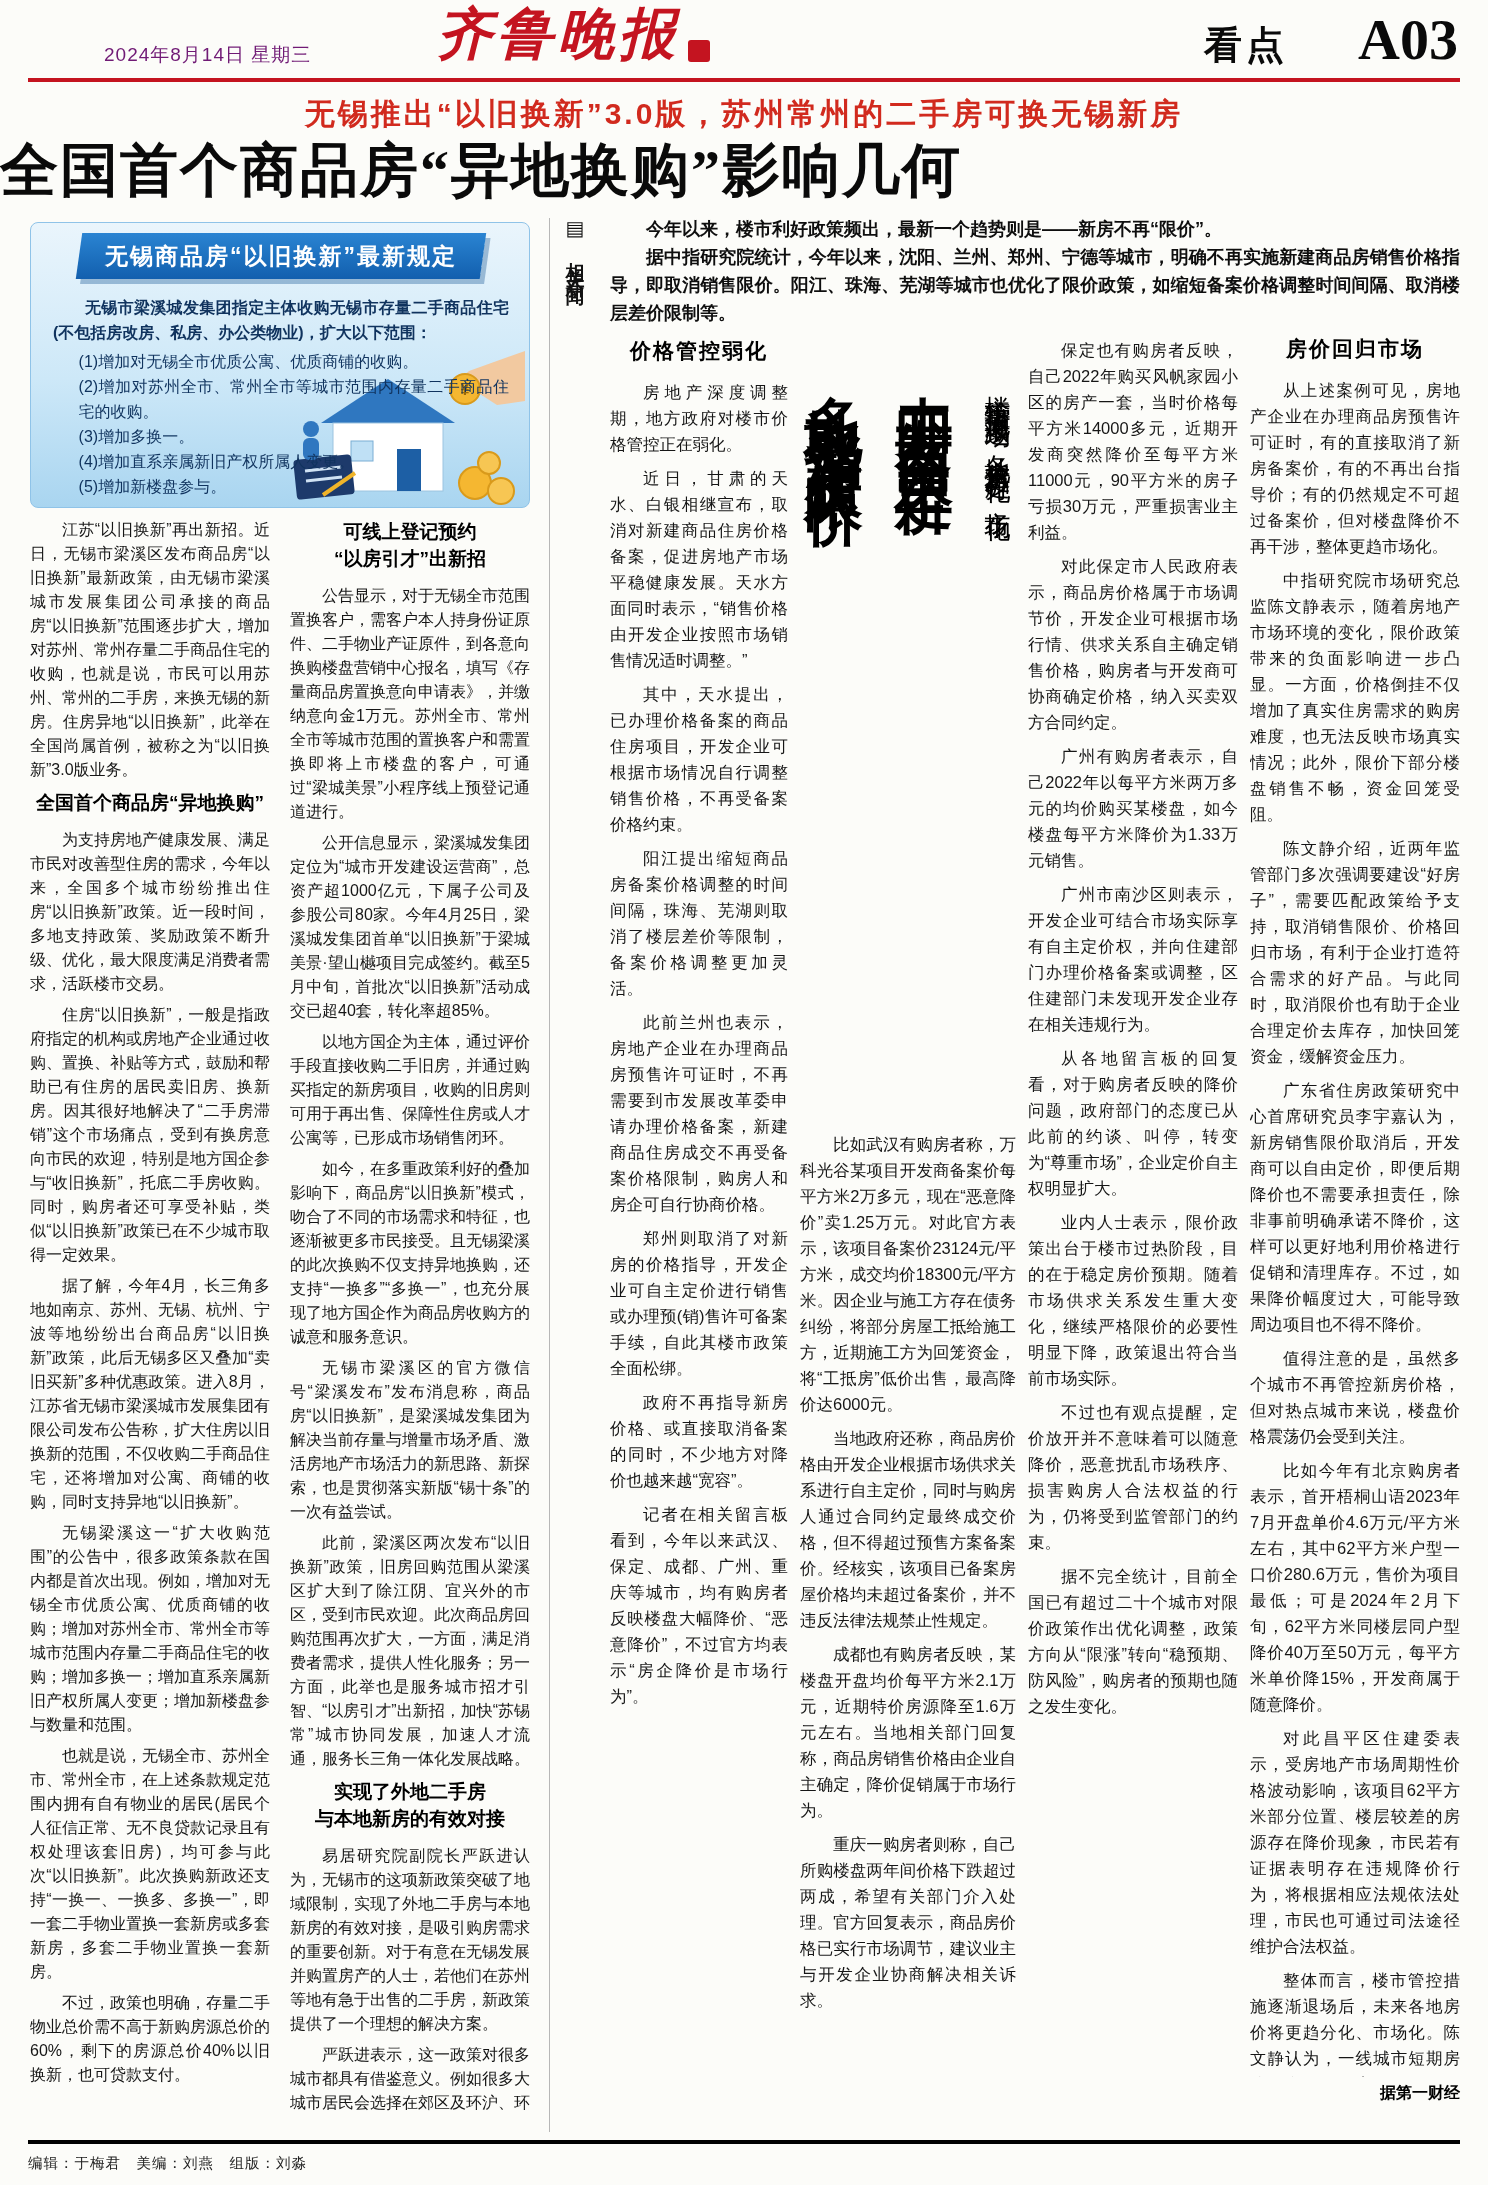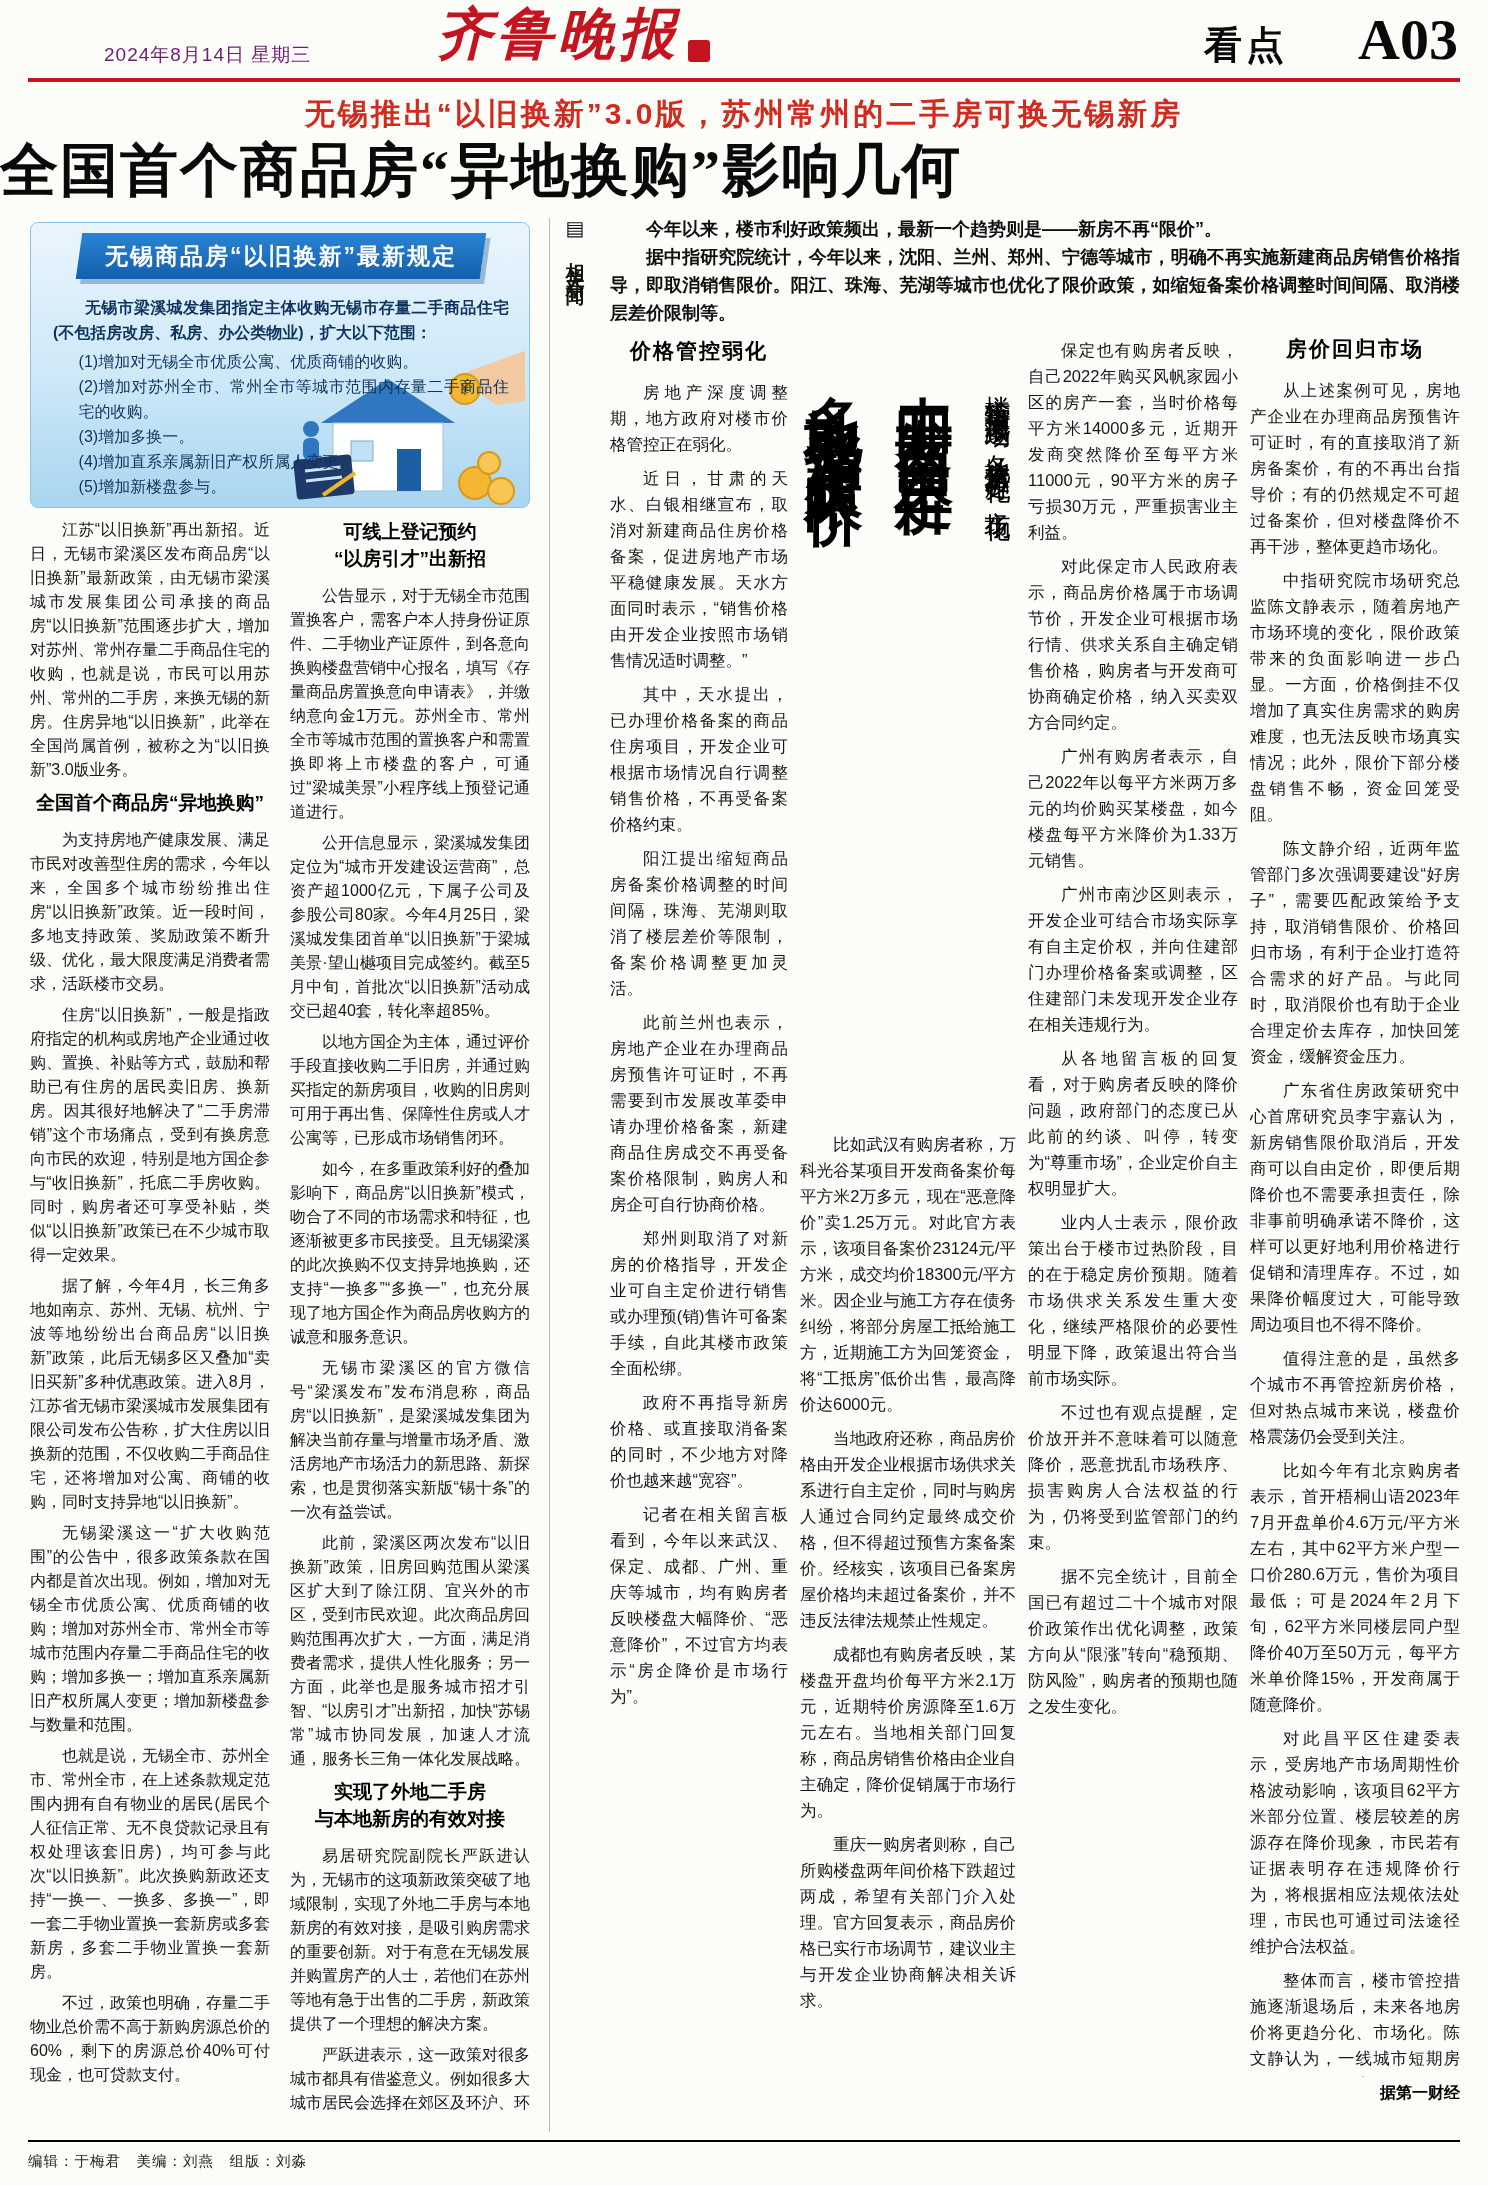--- a/index.html
+++ b/index.html
@@ -66,21 +66,21 @@
   .bigcol{writing-mode:vertical-rl;font-size:58px;font-weight:900;letter-spacing:12px;line-height:1.12;
        color:#000;font-family:"Liberation Serif",serif}
   .vsub{writing-mode:vertical-rl;font-size:26px;letter-spacing:3px;margin-top:26px;color:#000;font-weight:500}
   .colB{position:absolute;left:190px;top:916px;width:216px;height:1001px;overflow:hidden}
   .colC{position:absolute;left:418px;top:122px;width:210px;height:1795px;overflow:hidden}
   .colD{position:absolute;left:640px;top:120px;width:210px;height:1795px}
   .colD .colbody{height:1700px;overflow:hidden;margin-bottom:6px}
   .colD .byline{text-align:right;font-weight:800;font-size:16px;color:#000}
 
   
-  .page-footer{position:absolute;left:28px;right:28px;top:2140px;border-top:2px solid #000000;
+  .page-footer{position:absolute;left:28px;right:28px;top:2140px;border-top:4px solid #000000;
        padding-top:10px;font-size:14.5px;color:#222;letter-spacing:1px}
 </style>
 </head>
 <body>
 
 <div id="page">
 
   <div class="masthead-date">2024年8月14日  星期三</div>
   <div class="masthead-logo">齐鲁晚报</div>
   <div class="logo-seal"></div>
@@ -135,21 +135,21 @@
     </div>
 
     <div class="left-cols">
         <p class="t-p">江苏“以旧换新”再出新招。近日，无锡市梁溪区发布商品房“以旧换新”最新政策，由无锡市梁溪城市发展集团公司承接的商品房“以旧换新”范围逐步扩大，增加对苏州、常州存量二手商品住宅的收购，也就是说，市民可以用苏州、常州的二手房，来换无锡的新房。住房异地“以旧换新”，此举在全国尚属首例，被称之为“以旧换新”3.0版业务。</p>
         <p class="t-h">全国首个商品房“异地换购”</p>
         <p class="t-p">为支持房地产健康发展、满足市民对改善型住房的需求，今年以来，全国多个城市纷纷推出住房“以旧换新”政策。近一段时间，多地支持政策、奖励政策不断升级、优化，最大限度满足消费者需求，活跃楼市交易。</p>
         <p class="t-p">住房“以旧换新”，一般是指政府指定的机构或房地产企业通过收购、置换、补贴等方式，鼓励和帮助已有住房的居民卖旧房、换新房。因其很好地解决了“二手房滞销”这个市场痛点，受到有换房意向市民的欢迎，特别是地方国企参与“收旧换新”，托底二手房收购。同时，购房者还可享受补贴，类似“以旧换新”政策已在不少城市取得一定效果。</p>
         <p class="t-p">据了解，今年4月，长三角多地如南京、苏州、无锡、杭州、宁波等地纷纷出台商品房“以旧换新”政策，此后无锡多区又叠加“卖旧买新”多种优惠政策。进入8月，江苏省无锡市梁溪城市发展集团有限公司发布公告称，扩大住房以旧换新的范围，不仅收购二手商品住宅，还将增加对公寓、商铺的收购，同时支持异地“以旧换新”。</p>
         <p class="t-p">无锡梁溪这一“扩大收购范围”的公告中，很多政策条款在国内都是首次出现。例如，增加对无锡全市优质公寓、优质商铺的收购；增加对苏州全市、常州全市等城市范围内存量二手商品住宅的收购；增加多换一；增加直系亲属新旧产权所属人变更；增加新楼盘参与数量和范围。</p>
         <p class="t-p">也就是说，无锡全市、苏州全市、常州全市，在上述条款规定范围内拥有自有物业的居民(居民个人征信正常、无不良贷款记录且有权处理该套旧房)，均可参与此次“以旧换新”。此次换购新政还支持“一换一、一换多、多换一”，即一套二手物业置换一套新房或多套新房，多套二手物业置换一套新房。</p>
-        <p class="t-p">不过，政策也明确，存量二手物业总价需不高于新购房源总价的60%，剩下的房源总价40%可付现金，也可贷款支付。</p>
+        <p class="t-p">不过，政策也明确，存量二手物业总价需不高于新购房源总价的60%，剩下的房源总价40%以旧换新，也可贷款支付。</p>
         <p class="t-h">可线上登记预约
 “以房引才”出新招</p>
         <p class="t-p">公告显示，对于无锡全市范围置换客户，需客户本人持身份证原件、二手物业产证原件，到各意向换购楼盘营销中心报名，填写《存量商品房置换意向申请表》，并缴纳意向金1万元。苏州全市、常州全市等城市范围的置换客户和需置换即将上市楼盘的客户，可通过“梁城美景”小程序线上预登记通道进行。</p>
         <p class="t-p">公开信息显示，梁溪城发集团定位为“城市开发建设运营商”，总资产超1000亿元，下属子公司及参股公司80家。今年4月25日，梁溪城发集团首单“以旧换新”于梁城美景·望山樾项目完成签约。截至5月中旬，首批次“以旧换新”活动成交已超40套，转化率超85%。</p>
         <p class="t-p">以地方国企为主体，通过评价手段直接收购二手旧房，并通过购买指定的新房项目，收购的旧房则可用于再出售、保障性住房或人才公寓等，已形成市场销售闭环。</p>
         <p class="t-p">如今，在多重政策利好的叠加影响下，商品房“以旧换新”模式，吻合了不同的市场需求和特征，也逐渐被更多市民接受。且无锡梁溪的此次换购不仅支持异地换购，还支持“一换多”“多换一”，也充分展现了地方国企作为商品房收购方的诚意和服务意识。</p>
         <p class="t-p">无锡市梁溪区的官方微信号“梁溪发布”发布消息称，商品房“以旧换新”，是梁溪城发集团为解决当前存量与增量市场矛盾、激活房地产市场活力的新思路、新探索，也是贯彻落实新版“锡十条”的一次有益尝试。</p>
         <p class="t-p">此前，梁溪区两次发布“以旧换新”政策，旧房回购范围从梁溪区扩大到了除江阴、宜兴外的市区，受到市民欢迎。此次商品房回购范围再次扩大，一方面，满足消费者需求，提供人性化服务；另一方面，此举也是服务城市招才引智、“以房引才”出新招，加快“苏锡常”城市协同发展，加速人才流通，服务长三角一体化发展战略。</p>
         <p class="t-h">实现了外地二手房
 与本地新房的有效对接</p>

